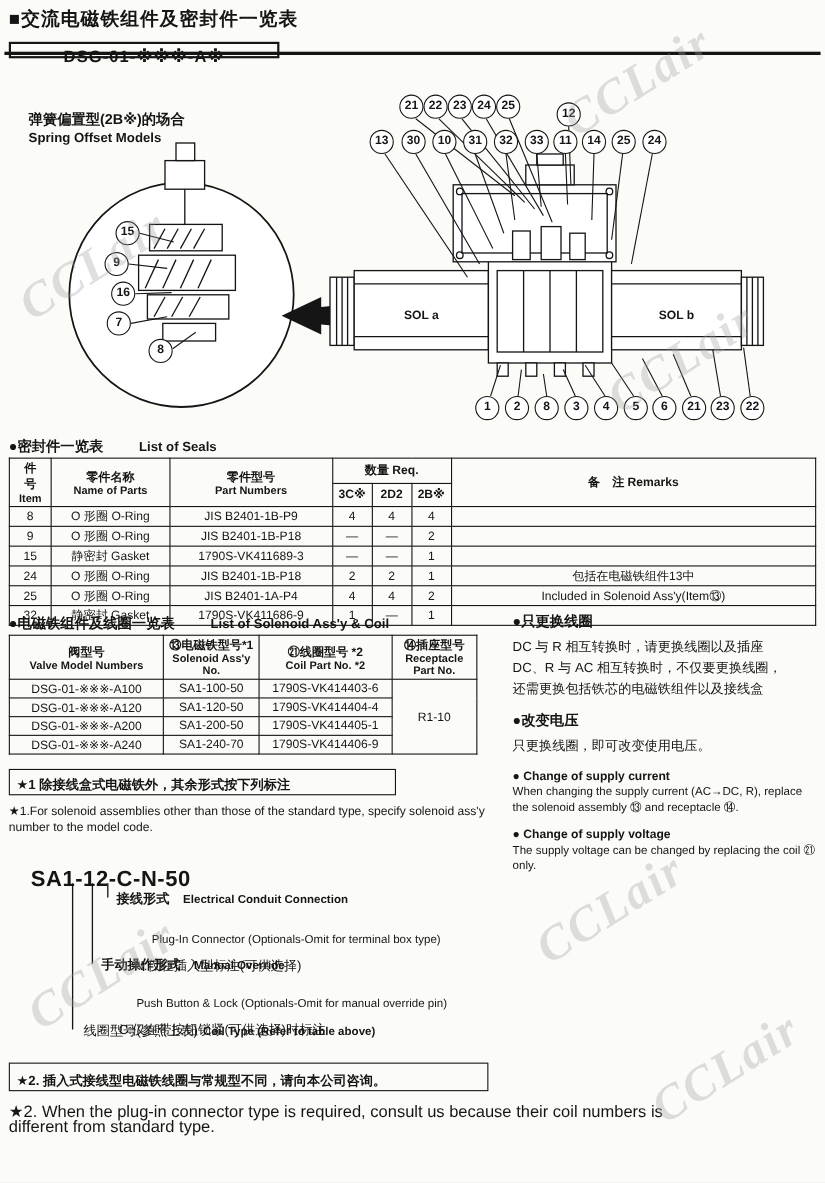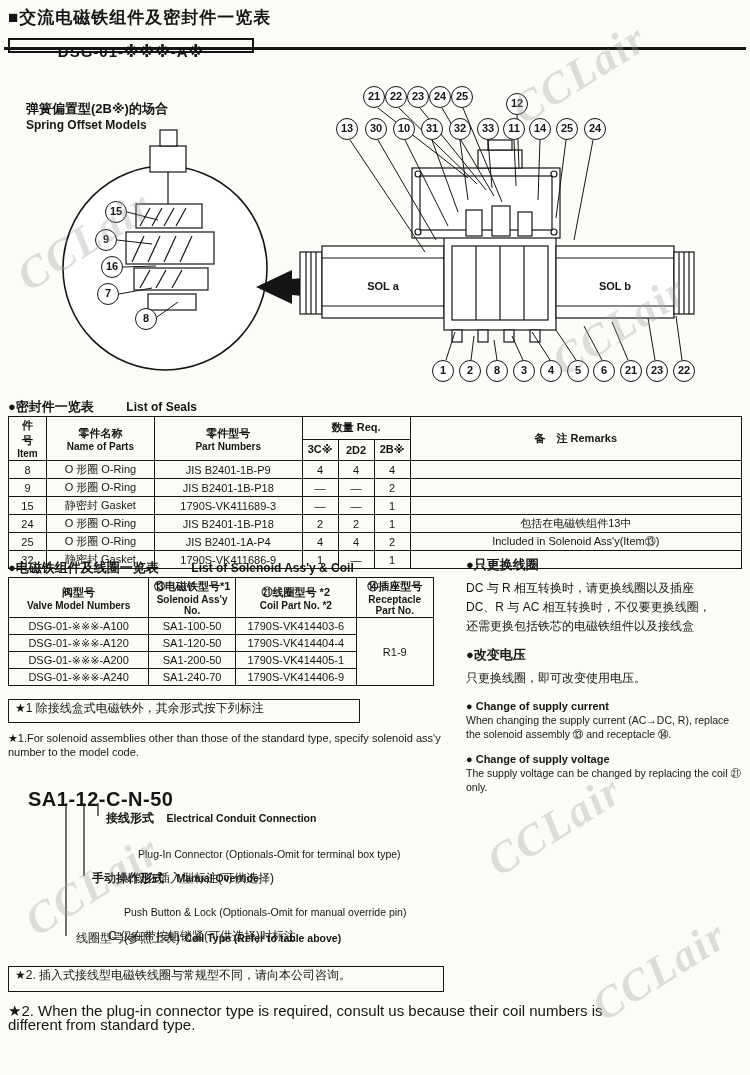--- a/index.html
+++ b/index.html
@@ -33,21 +33,21 @@
   .sec-cn { font-size:13px; font-weight:bold; }
   .sec-en { font-size:12px; font-weight:bold; margin-left:28px; }
   table { border-collapse:collapse; position:absolute; z-index:2; font-size:11px; background:transparent; }
   th, td { border:1px solid #151515; text-align:center; padding:1px 3px; height:17px; }
   th { font-weight:bold; padding:1px 2px; }
   th .cn { font-size:11px; }
   th .en { font-size:10px; font-weight:bold; }
   .bold { font-weight:bold; }
   .cnote { font-size:12px;margin-top:40px; }
   .enote { font-size:10.5px; }
-  .boxnote { position:absolute; z-index:2; border:1.2px solid #151515; font-size:12px; display:flex; align-items:flex-start; padding:0 6px; white-space:nowrap; }
+  .boxnote { position:absolute; z-index:2; border:1.2px solid #151515; font-size:12px; display:flex; align-items:flex-end; padding:0 6px; white-space:nowrap;font-weight:bold; }
   .rightcol { position:absolute; z-index:2; left:466px; top:556px; width:280px; }
   .rightcol .t-cn { font-size:13px; font-weight:bold; margin-bottom:5px; }
   .rightcol .l-cn { font-size:12px; line-height:19px; }
   .rightcol .t-en { font-size:11px; font-weight:bold; margin-top:12px; margin-bottom:2px; }
   .rightcol .b-en { font-size:10.5px; line-height:13.5px; }
   .code { font-size:20px; font-weight:bold; letter-spacing:.5px; }
 </style>
 </head>
 <body>
 
@@ -337,21 +337,21 @@
           <div class="cn">⑭插座型号</div>
           <div class="en">Receptacle Part No.</div>
         </th>
       </tr>
     </thead>
     <tbody>
       <tr>
         <td>DSG-01-※※※-A100</td>
         <td>SA1-100-50</td>
         <td>1790S-VK414403-6</td>
-        <td rowspan="4">R1-9</td>
+        <td rowspan="4">R1-10</td>
       </tr>
       <tr>
         <td>DSG-01-※※※-A120</td>
         <td>SA1-120-50</td>
         <td>1790S-VK414404-4</td>
       </tr>
       <tr>
         <td>DSG-01-※※※-A200</td>
         <td>SA1-200-50</td>
         <td>1790S-VK414405-1</td>

